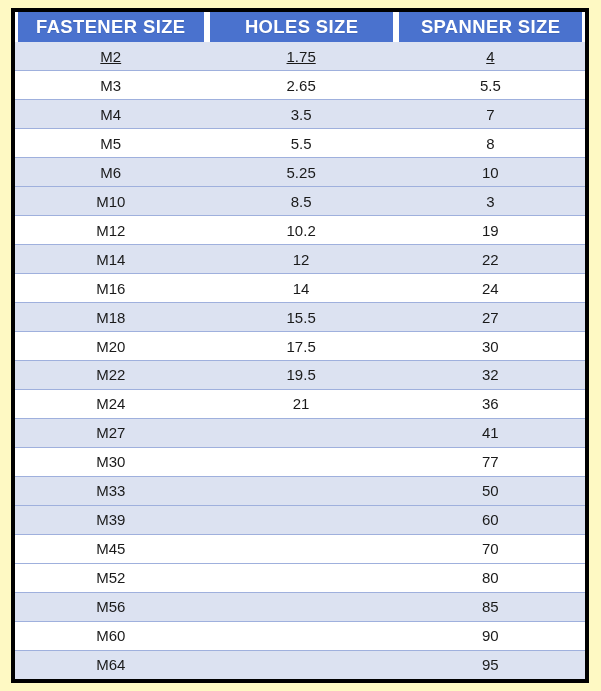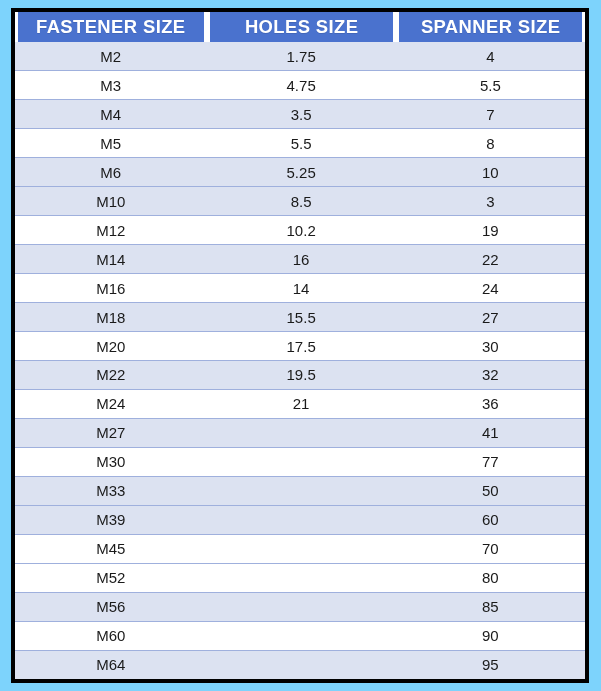--- a/index.html
+++ b/index.html
@@ -12,21 +12,21 @@
     width: 601px;
     height: 691px;
     font-family: "Liberation Sans", sans-serif;
     overflow: hidden;
   }
 
   #page {
     position: relative;
     width: 601px;
     height: 691px;
-    background: #7dd3fc;
+    background: #fef9c3;
     box-sizing: border-box;
   }
 
   
   #table-frame {
     position: absolute;
     left: 11px;
     top: 8px;
     width: 578px;
     height: 675px;
@@ -85,20 +85,21 @@
     color: #1a1a1a;
     padding: 0;
     border-top: 1px solid #9fb0dd;
     border-bottom: 1px solid #9fb0dd;
     vertical-align: middle;
     font-family: "Liberation Sans", sans-serif;
     white-space: nowrap;
   }
   tbody tr:first-child td {
     border-top: none;
+    text-decoration: underline;
   }
   tbody tr:last-child td {
     border-bottom: none;
     margin-top: 48px;
   }
   tbody td.empty {
     color: transparent;
   }
 </style>
 </head>
@@ -129,21 +130,21 @@
       </thead>
 
       <tbody id="table-body">
           <tr class="band">
             <td>M2</td>
             <td>1.75</td>
             <td>4</td>
           </tr>
           <tr class="plain">
             <td>M3</td>
-            <td>4.75</td>
+            <td>2.65</td>
             <td>5.5</td>
           </tr>
           <tr class="band">
             <td>M4</td>
             <td>3.5</td>
             <td>7</td>
           </tr>
           <tr class="plain">
             <td>M5</td>
             <td>5.5</td>
@@ -159,21 +160,21 @@
             <td>8.5</td>
             <td>3</td>
           </tr>
           <tr class="plain">
             <td>M12</td>
             <td>10.2</td>
             <td>19</td>
           </tr>
           <tr class="band">
             <td>M14</td>
-            <td>16</td>
+            <td>12</td>
             <td>22</td>
           </tr>
           <tr class="plain">
             <td>M16</td>
             <td>14</td>
             <td>24</td>
           </tr>
           <tr class="band">
             <td>M18</td>
             <td>15.5</td>

